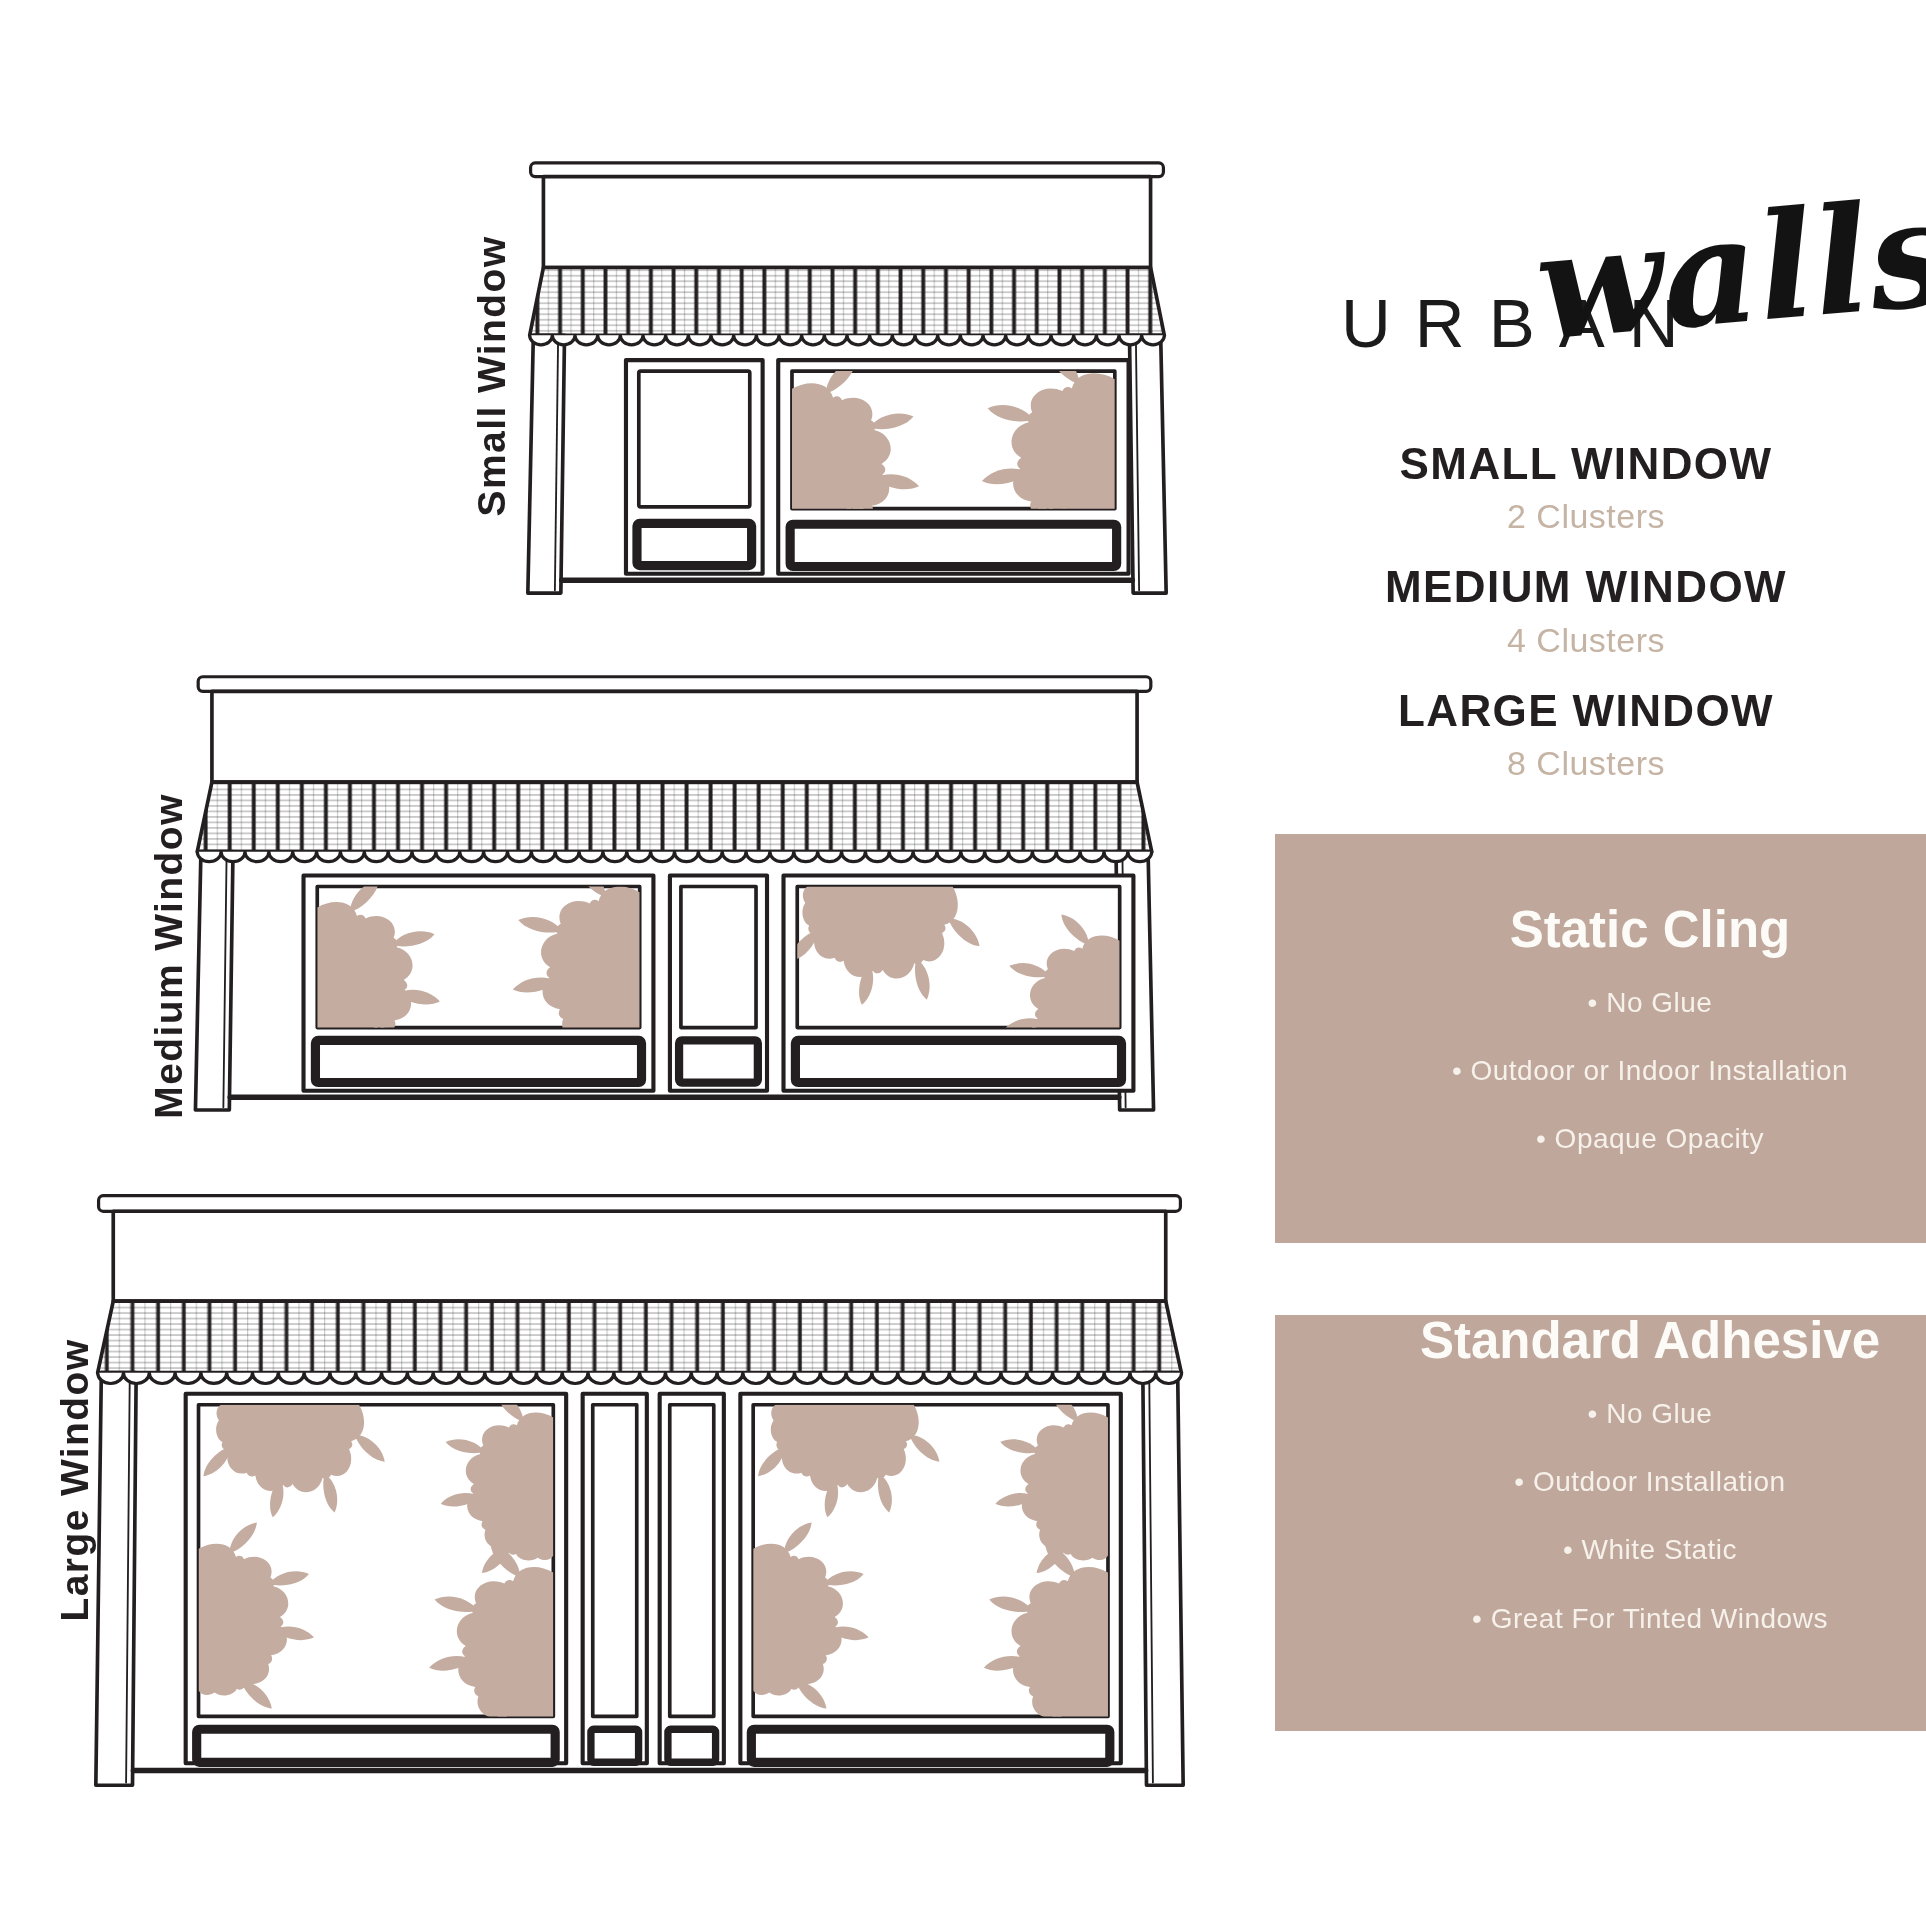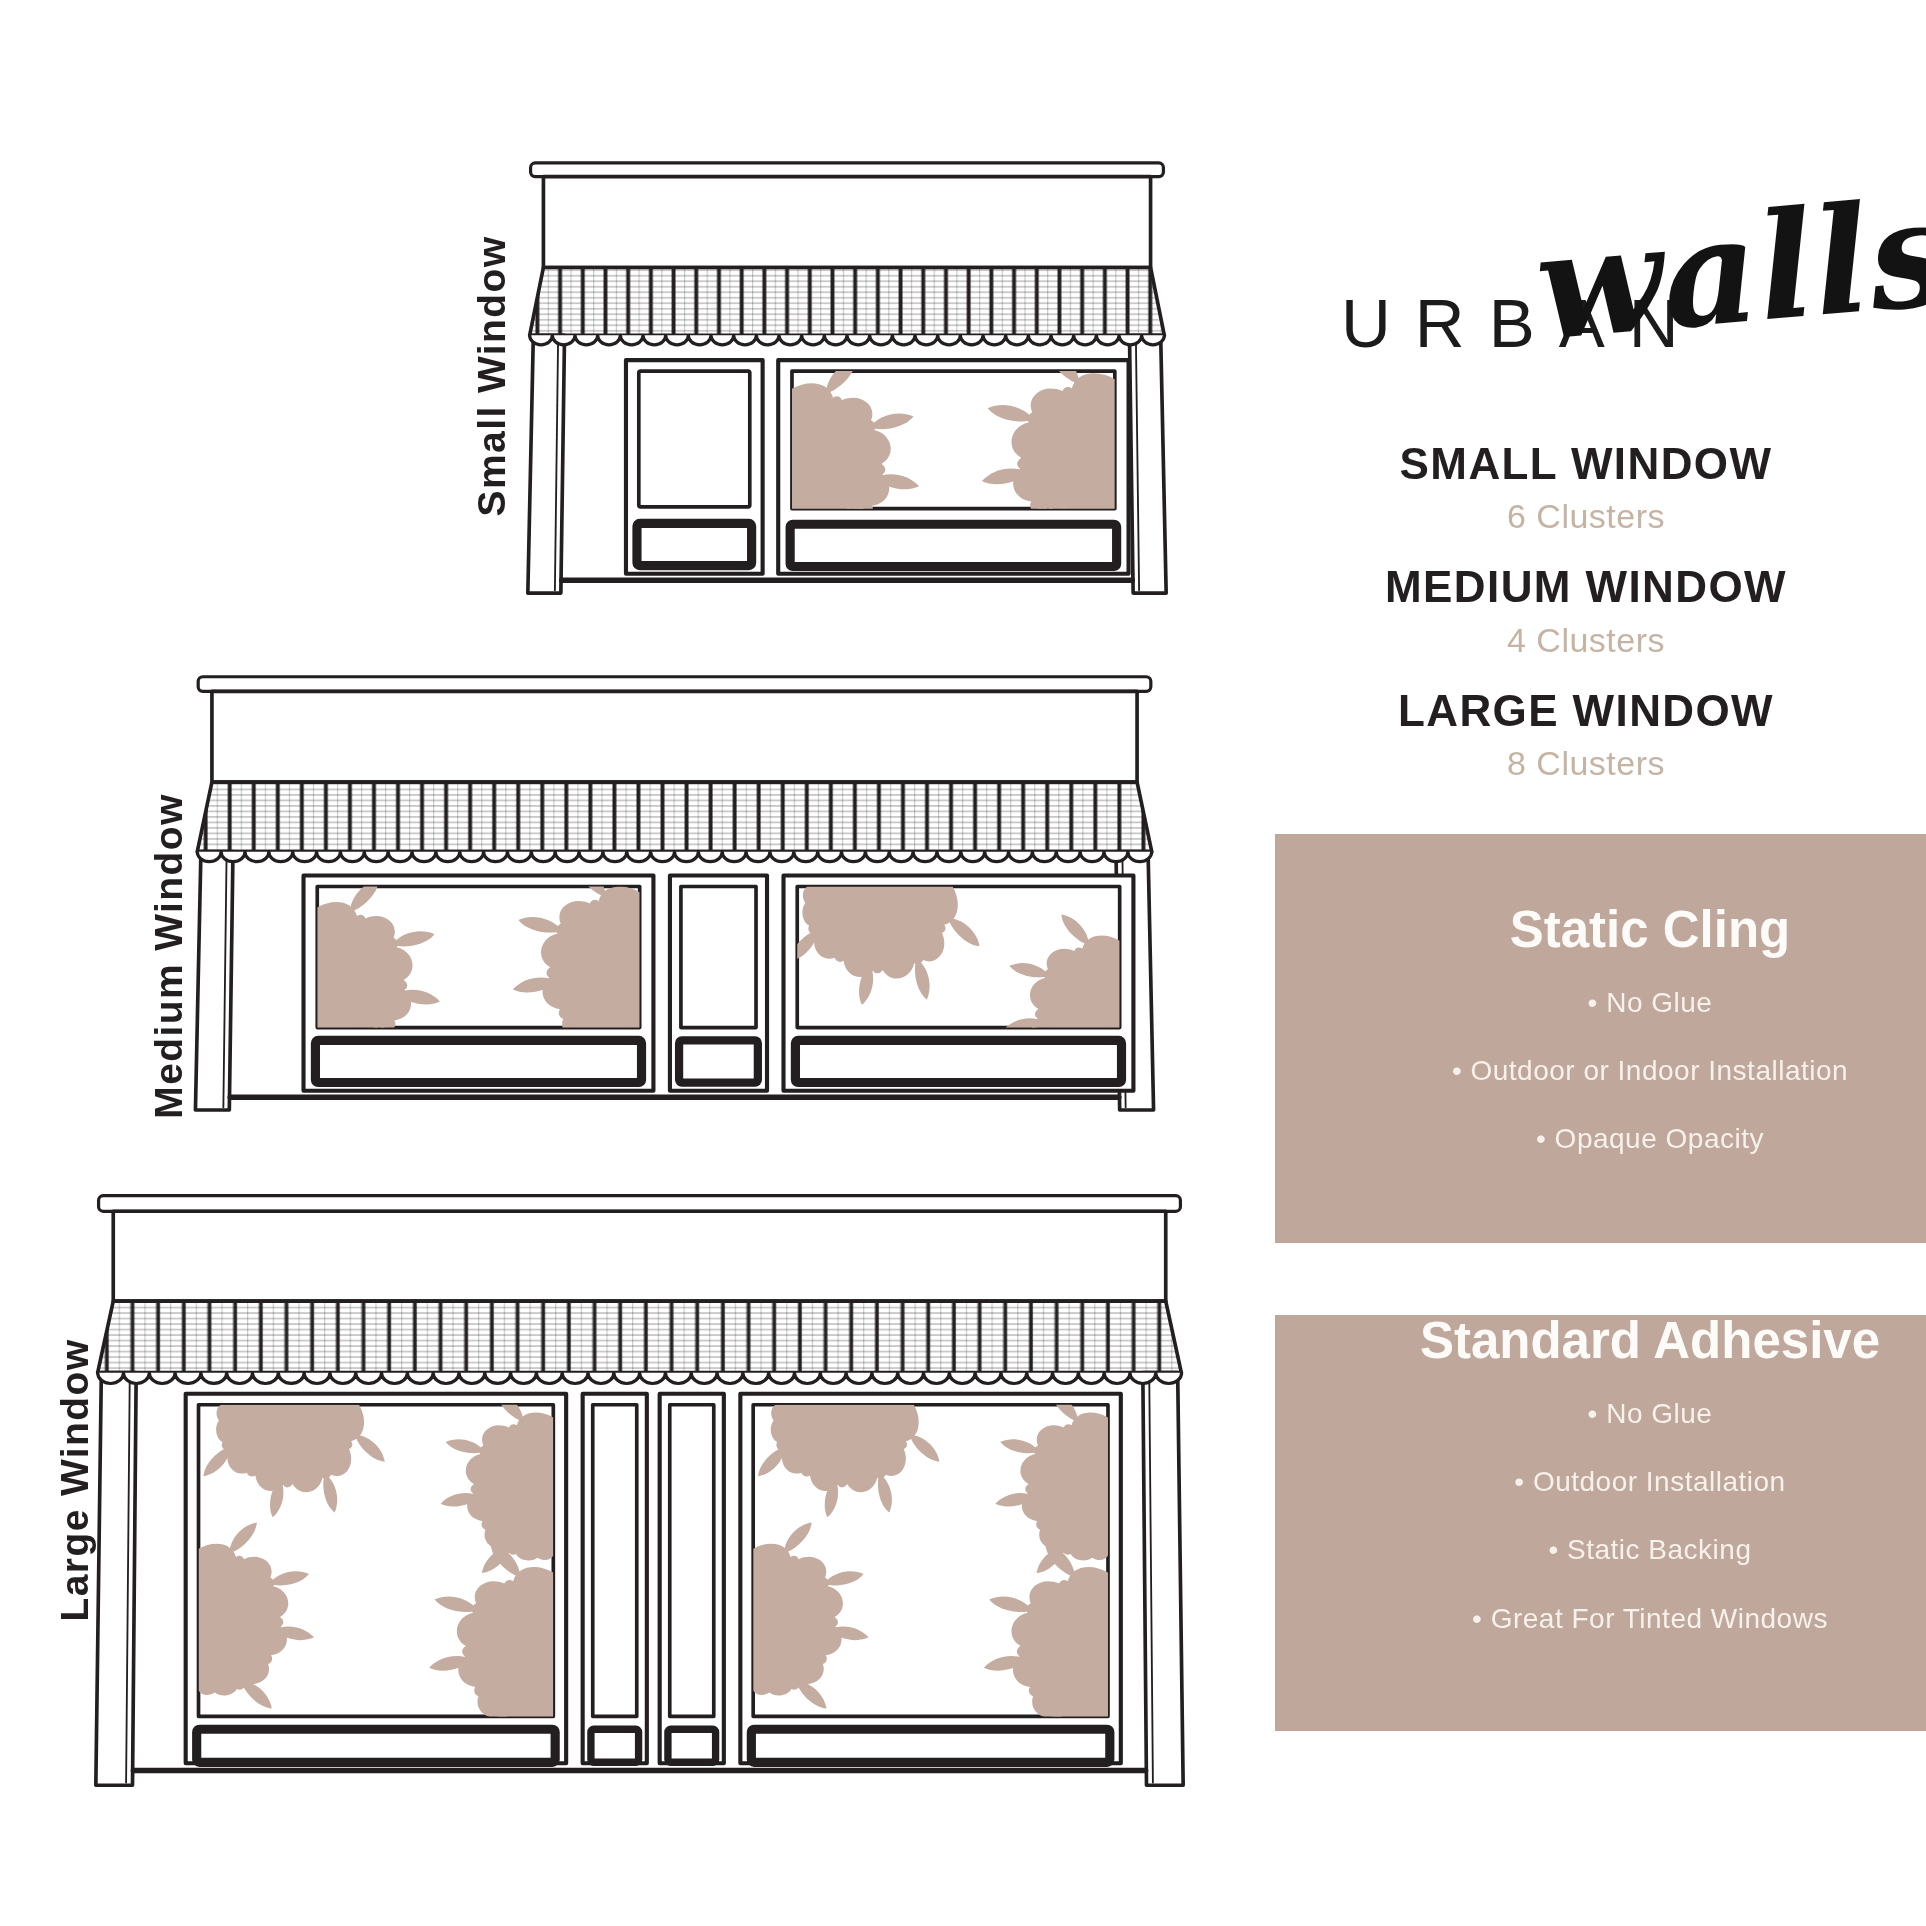--- a/index.html
+++ b/index.html
@@ -208,21 +208,21 @@
   </svg>
 </div>
 <div class="vlabel" style="left:75px;top:1480px">Large Window</div>
 
 <div class="logo-urban">URBAN</div>
 <div class="logo-walls">walls</div>
 
 <div class="sizes">
   <div class="size-item">
     <div class="size-heading">SMALL WINDOW</div>
-    <div class="size-sub">6 Clusters</div>
+    <div class="size-sub">2 Clusters</div>
   </div>
   <div class="size-item">
     <div class="size-heading">MEDIUM WINDOW</div>
     <div class="size-sub">4 Clusters</div>
   </div>
   <div class="size-item">
     <div class="size-heading">LARGE WINDOW</div>
     <div class="size-sub">8 Clusters</div>
   </div>
 </div>
@@ -234,17 +234,17 @@
     <li>• Outdoor or Indoor Installation</li>
     <li>• Opaque Opacity</li>
   </ul>
 </div>
 
 <div class="infobox second">
   <div class="infobox-title">Standard Adhesive</div>
   <ul>
     <li>• No Glue</li>
     <li>• Outdoor Installation</li>
-    <li>• Static Backing</li>
+    <li>• White Static</li>
     <li>• Great For Tinted Windows</li>
   </ul>
 </div>
 
 
 </body></html>

